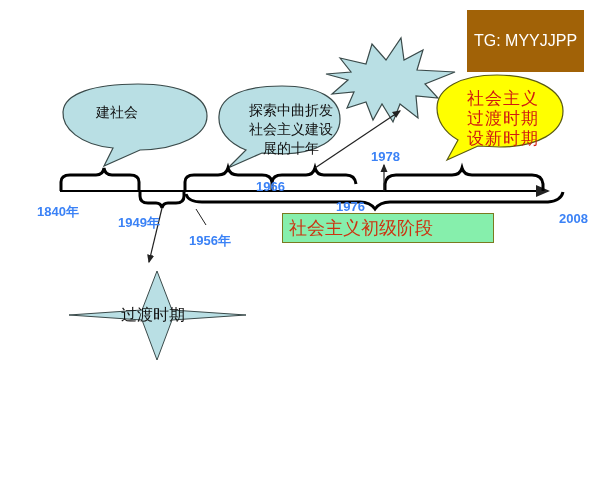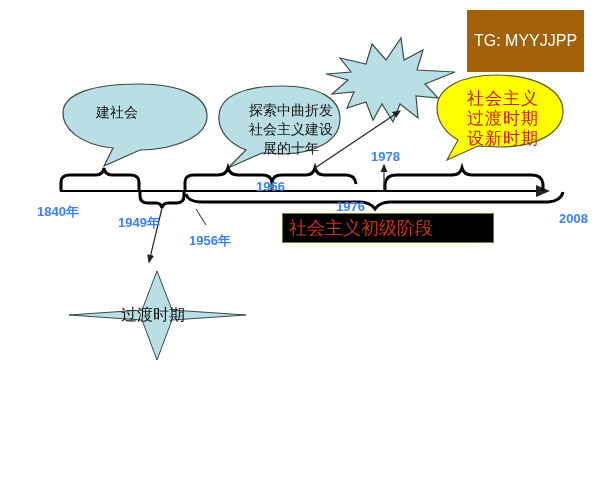--- a/index.html
+++ b/index.html
@@ -56,21 +56,21 @@
       font-size: 16px;
       line-height: 30px;
       padding: 16px 7px;
       white-space: nowrap;
       margin-left: 16px;
     }
     .stage-box {
       position: absolute;
       left: 282px; top: 213px;
       width: 212px; height: 30px;
-      background: #000000;
+      background: #86efac;
       border: 1px solid #7a7a20;
       box-sizing: border-box;
       font-family: "DejaVu Sans", sans-serif;
       font-size: 18px;
       color: #cc3311;
       line-height: 28px;
       padding-left: 6px;
       white-space: nowrap;
     }
   </style>

